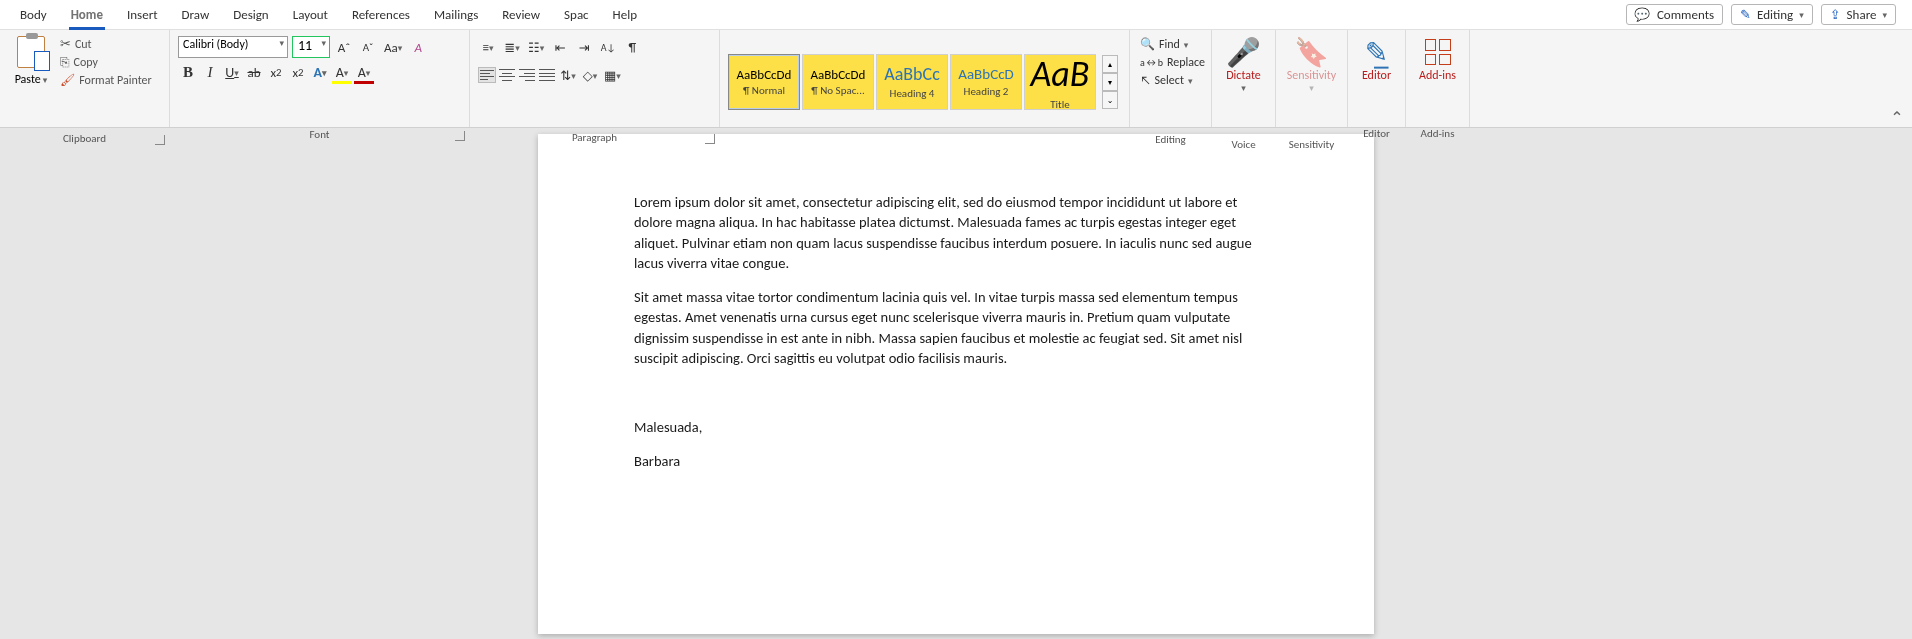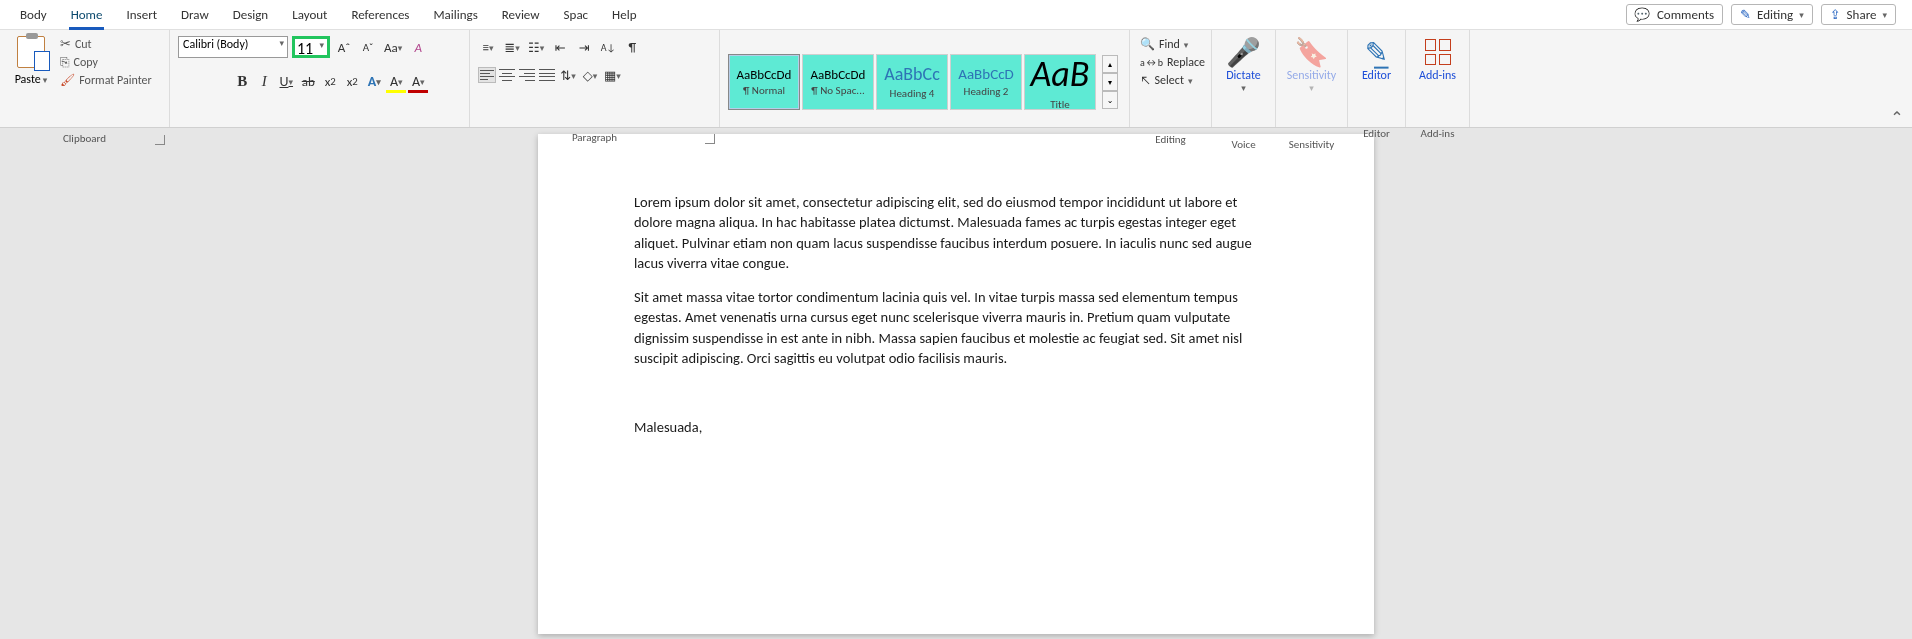--- a/index.html
+++ b/index.html
@@ -1,21 +1,21 @@
 <!DOCTYPE html>
 <html><head>
 <meta charset="utf-8">
 <style>
 * { box-sizing: border-box; margin: 0; padding: 0; font-family: "Segoe UI", Calibri, sans-serif; }
 body { background: #e6e6e6; width: 1912px; height: 639px; overflow: hidden; }
 
 
 .tabstrip { display: flex; align-items: center; height: 30px; background: #fff; border-bottom: 1px solid #e0e0e0; padding: 0 8px; font-size: 13px; color: #333; }
 .tab { padding: 0 12px; height: 30px; display: flex; align-items: center; cursor: pointer; }
-.tab.active { color: #0c4a6e; font-weight: 400; position: relative; }
+.tab.active { color: #737373; font-weight: 700; position: relative; }
 .tab.active::after { content: ""; position: absolute; left: 10px; right: 10px; bottom: 0; height: 3px; background: #185abd; }
 
 .topright { margin-left: auto; display: flex; gap: 8px; align-items: center; padding-right: 8px; }
 .pillbtn { display: flex; align-items: center; gap: 6px; border: 1px solid #b6b6b6; background: #fff; border-radius: 3px; padding: 2px 8px; font-size: 13px; color: #333; cursor: pointer; }
 .pillbtn .blue { color: #185abd; }
 .chev { font-size: 9px; color: #666; }
 
 
 .ribbon { display: flex; background: #f5f5f5; height: 98px; border-bottom: 1px solid #d0d0d0; }
 .group { display: flex; flex-direction: column; border-right: 1px solid #dcdcdc; position: relative; }
@@ -28,58 +28,58 @@
 .paste-btn { display: flex; flex-direction: column; align-items: center; width: 46px; cursor: pointer; }
 .paste-icon { width: 28px; height: 32px; border: 1px solid #c08040; background: linear-gradient(#fff,#fff); position: relative; border-radius: 2px; }
 .paste-icon::before { content: ""; position: absolute; top: -4px; left: 8px; width: 12px; height: 6px; background: #999; border-radius: 2px; }
 .paste-icon::after { content: ""; position: absolute; right: -6px; bottom: -4px; width: 14px; height: 18px; background: #fff; border: 1px solid #185abd; }
 .paste-label { font-size: 12px; display: flex; align-items: center; gap: 2px; margin-top: 4px; }
 .cutcopy { display: flex; flex-direction: column; gap: 4px; font-size: 12px; color: #555; }
 .cutcopy .row { display: flex; align-items: center; gap: 4px; cursor: pointer; }
 .scissors { color: #555; font-size: 13px; }
 
 
-.font-rows { display: flex; flex-direction: column; gap: 12px; align-items: flex-end; }
+.font-rows { display: flex; flex-direction: column; gap: 3px; }
 .row1 { display: flex; gap: 4px; align-items: center; }
 .fontname { width: 110px; height: 22px; border: 1px solid #999; background: #fff; font-size: 12px; padding: 0 16px 0 4px; position: relative; }
 .fontname::after, .fontsize::after { content: "▾"; position: absolute; right: 3px; font-size: 9px; color: #666; }
-.fontsize { width: 38px; height: 22px; border: 3px solid #22c55e; background: #fff; font-size: 16px; text-align: center; padding-right: 12px; position: relative; }
+.fontsize { width: 38px; height: 22px; border: 1px solid #22c55e; background: #fff; font-size: 14px; text-align: center; padding-right: 12px; position: relative; }
 .icbtn { min-width: 20px; height: 22px; display: flex; align-items: center; justify-content: center; font-size: 13px; cursor: pointer; padding: 0 2px; color: #333; }
 .row2 { display: flex; gap: 2px; align-items: center; }
 .bold { font-weight: bold; font-family: "Times New Roman"; font-size: 15px; }
 .italic { font-style: italic; font-family: "Times New Roman"; font-size: 15px; }
 .underline { text-decoration: underline; font-family: "Times New Roman"; font-size: 14px; padding: 0 2px; }
 .strike { text-decoration: line-through; }
 .colorA { position: relative; font-family: "Times New Roman"; font-size: 14px; }
 .colorbar { position: absolute; left: 0; right: 0; bottom: -1px; height: 3px; }
 
 
 .para-rows { display: flex; flex-direction: column; gap: 6px; }
 .alignbtn { width: 18px; height: 16px; display: inline-flex; flex-direction: column; justify-content: space-between; padding: 2px 1px; cursor: pointer; }
 .alignbtn span { display: block; height: 1px; background: #555; }
 .alignbtn.filled { background: #e3e3e3; border: 1px solid #bbb; }
 
 
 .styles-body { display: flex; align-items: center; gap: 2px; }
-.style-tile { width: 72px; height: 56px; background: #5eead4; border: 1px solid #cfcfcf; display: flex; flex-direction: column; align-items: center; justify-content: center; cursor: pointer; }
+.style-tile { width: 72px; height: 56px; background: #fde047; border: 1px solid #cfcfcf; display: flex; flex-direction: column; align-items: center; justify-content: center; cursor: pointer; }
 .style-tile.sel { border: 1px solid #888; box-shadow: inset 0 0 0 1px #b7cde8; }
 .style-prev { font-size: 14px; color: #000; padding-bottom: 2px; }
 .style-prev.blue { color: #2e74b5; }
 .style-name { font-size: 11px; color: #444; }
 .style-scroll { display: flex; flex-direction: column; width: 16px; margin-left: 4px; }
 .style-scroll div { width: 16px; height: 18px; border: 1px solid #bbb; background: #f6f6f6; display: flex; align-items: center; justify-content: center; font-size: 8px; cursor: pointer; }
 
 
 .editing-col { display: flex; flex-direction: column; gap: 2px; font-size: 12px; }
 .editing-col .erow { display: flex; align-items: center; gap: 4px; cursor: pointer; color: #333; padding: 1px 2px; }
 
 
 .biggroup { display: flex; flex-direction: column; align-items: center; width: 64px; cursor: pointer; }
 .biggroup .bicon { font-size: 28px; height: 32px; display: flex; align-items: center; justify-content: center; }
-.biggroup .blabel { font-size: 12px; color: #1d4ed8; }
+.biggroup .blabel { font-size: 12px; color: #b91c1c; }
 .biggroup.disabled { opacity: .45; }
 
 .addins-icon { width: 26px; height: 26px; display: grid; grid-template-columns: 1fr 1fr; grid-template-rows: 1fr 1fr; gap: 3px; }
 .addins-icon span { border: 1.5px solid #c43e1c; }
 
 .collapse { margin-left: auto; width: 30px; display: flex; align-items: flex-end; justify-content: center; cursor: pointer; color: #666; }
 
 
 .canvas { display: flex; justify-content: center; padding-top: 6px; }
 .page { width: 836px; min-height: 500px; background: #fff; box-shadow: 0 2px 6px rgba(0,0,0,.25); padding: 58px 96px 40px 96px; font-family: Calibri, sans-serif; font-size: 14.5px; color: #1a1a1a; line-height: 1.4; }
@@ -196,20 +196,21 @@
               <span class="chev">▾</span>
             </div>
         <div class="icbtn colorA">
               <span>A</span>
               <span class="colorbar" style="background:#c00000"></span>
               <span class="chev">▾</span>
             </div>
       </div>
     </div>
       </div>
+    <div class="group-label"><span>Font</span><span class="dlg"></span></div>
   </div>
 
   <div class="group" style="width:250px">
     <div class="group-body">
         <div class="para-rows">
       <div class="row1">
         <div class="icbtn">≡<span class="chev">▾</span></div>
         <div class="icbtn">≣<span class="chev">▾</span></div>
         <div class="icbtn">☷<span class="chev">▾</span></div>
         <div class="icbtn">⇤</div>
@@ -354,14 +355,15 @@
 
   <div class="collapse">⌃</div>
 </div>
 
 <div class="canvas">
   <div class="page">
     <p>Lorem ipsum dolor sit amet, consectetur adipiscing elit, sed do eiusmod tempor incididunt ut labore et dolore magna aliqua. In hac habitasse platea dictumst. Malesuada fames ac turpis egestas integer eget aliquet. Pulvinar etiam non quam lacus suspendisse faucibus interdum posuere. In iaculis nunc sed augue lacus viverra vitae congue.</p>
     <p>Sit amet massa vitae tortor condimentum lacinia quis vel. In vitae turpis massa sed elementum tempus egestas. Amet venenatis urna cursus eget nunc scelerisque viverra mauris in. Pretium quam vulputate dignissim suspendisse in est ante in nibh. Massa sapien faucibus et molestie ac feugiat sed. Sit amet nisl suscipit adipiscing. Orci sagittis eu volutpat odio facilisis mauris.</p>
     <p>&nbsp;</p>
     <p>Malesuada,</p>
+    <p>Barbara</p>
   </div>
 </div>
 
 </body></html>

